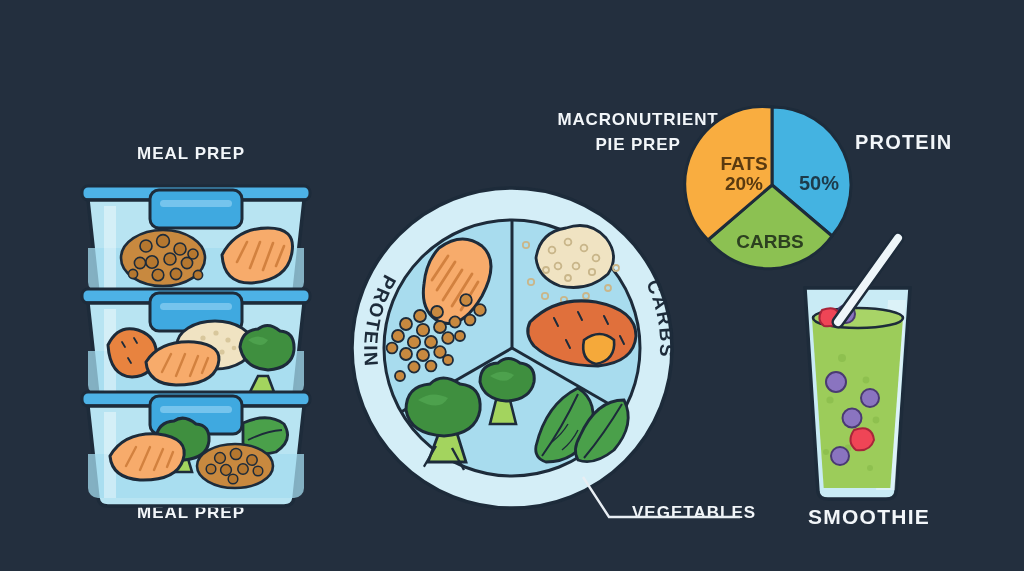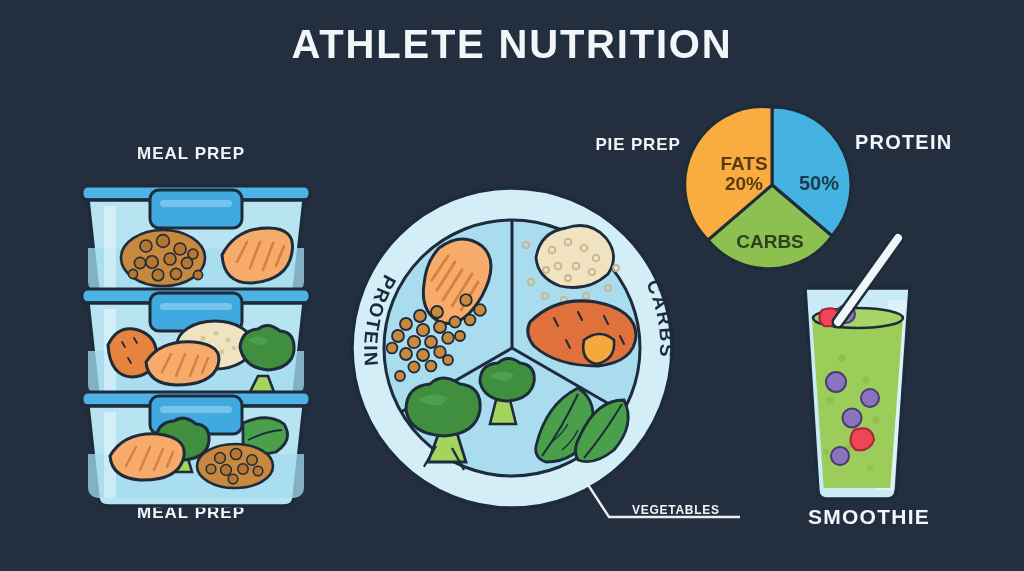--- a/index.html
+++ b/index.html
@@ -30,32 +30,31 @@
     line-height:1.45;
     text-align:center;
     letter-spacing:0.05em;
     white-space:normal;
     width:170px;
   }
   #label-protein { top:131px; left:855px; font-size:20px; }
   #label-mealprep-top { top:144px; left:137px; font-size:17px; }
   #label-mealprep-bottom { top:503px; left:137px; font-size:17px; }
   #label-smoothie { top:505px; left:808px; font-size:21px; }
-  #label-vegetables { top:503px; left:632px; font-size:12px; }
+  #label-vegetables { top:503px; left:632px; font-size:17px; }
   svg { position:absolute; top:0; left:0; }
 </style>
 </head>
 <body>
 
 <div id="infographic">
 
-  <div class="label" id="title">ATHLETE NUTRITION</div>
 
   <div class="label" id="pie-title">
-    <br>
+    <span>MACRONUTRIENT</span><br>
     <span>PIE PREP</span>
   </div>
 
   <div class="label" id="label-protein">PROTEIN</div>
   <div class="label" id="label-mealprep-top">MEAL PREP</div>
   <div class="label" id="label-mealprep-bottom">MEAL PREP</div>
   <div class="label" id="label-smoothie">SMOOTHIE</div>
   <div class="label" id="label-vegetables">VEGETABLES</div>
 
   <svg width="1024" height="571" viewBox="0 0 1024 571">

